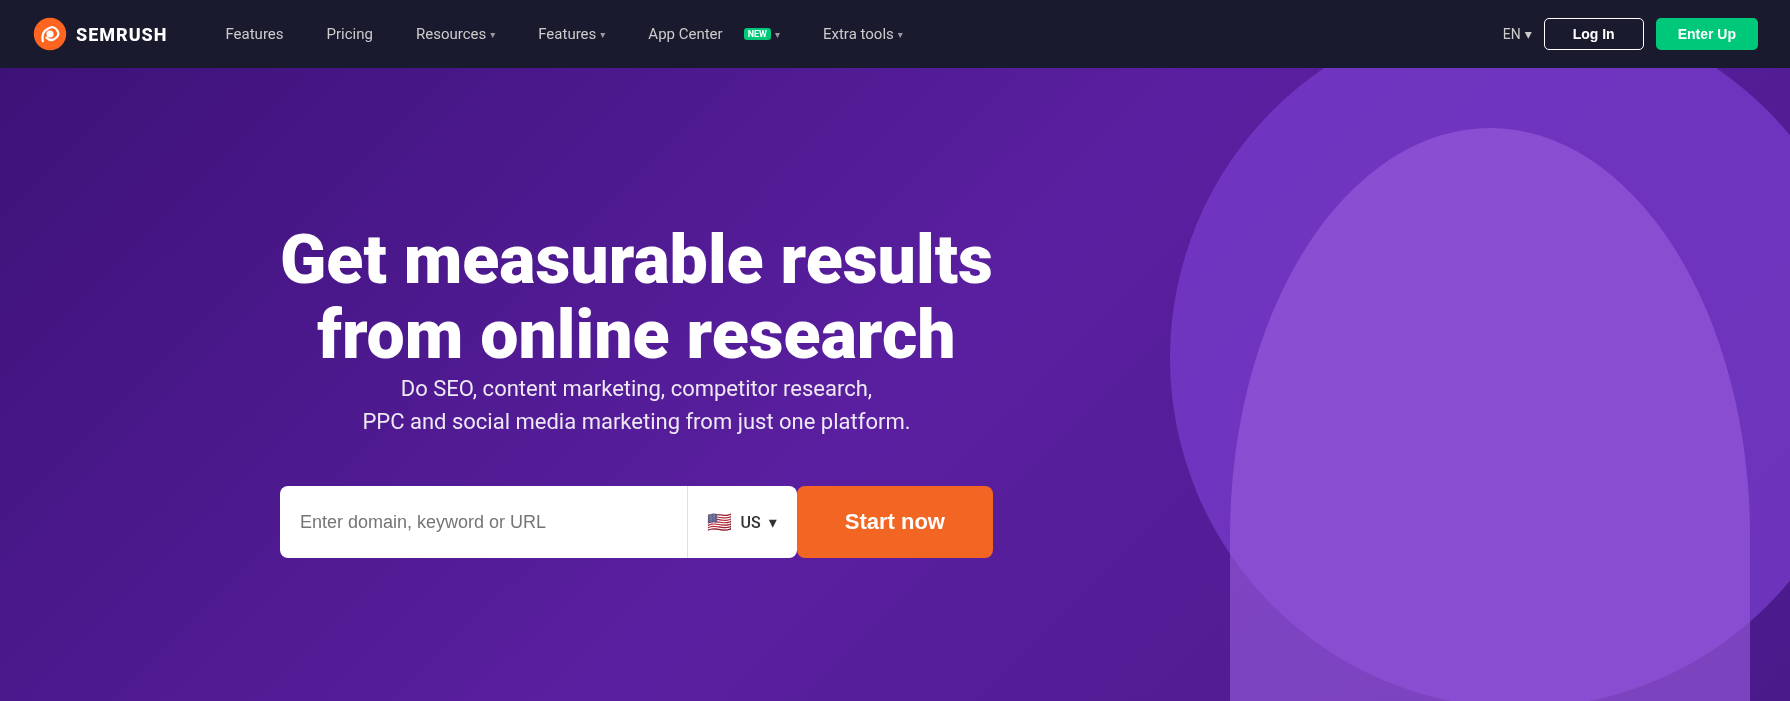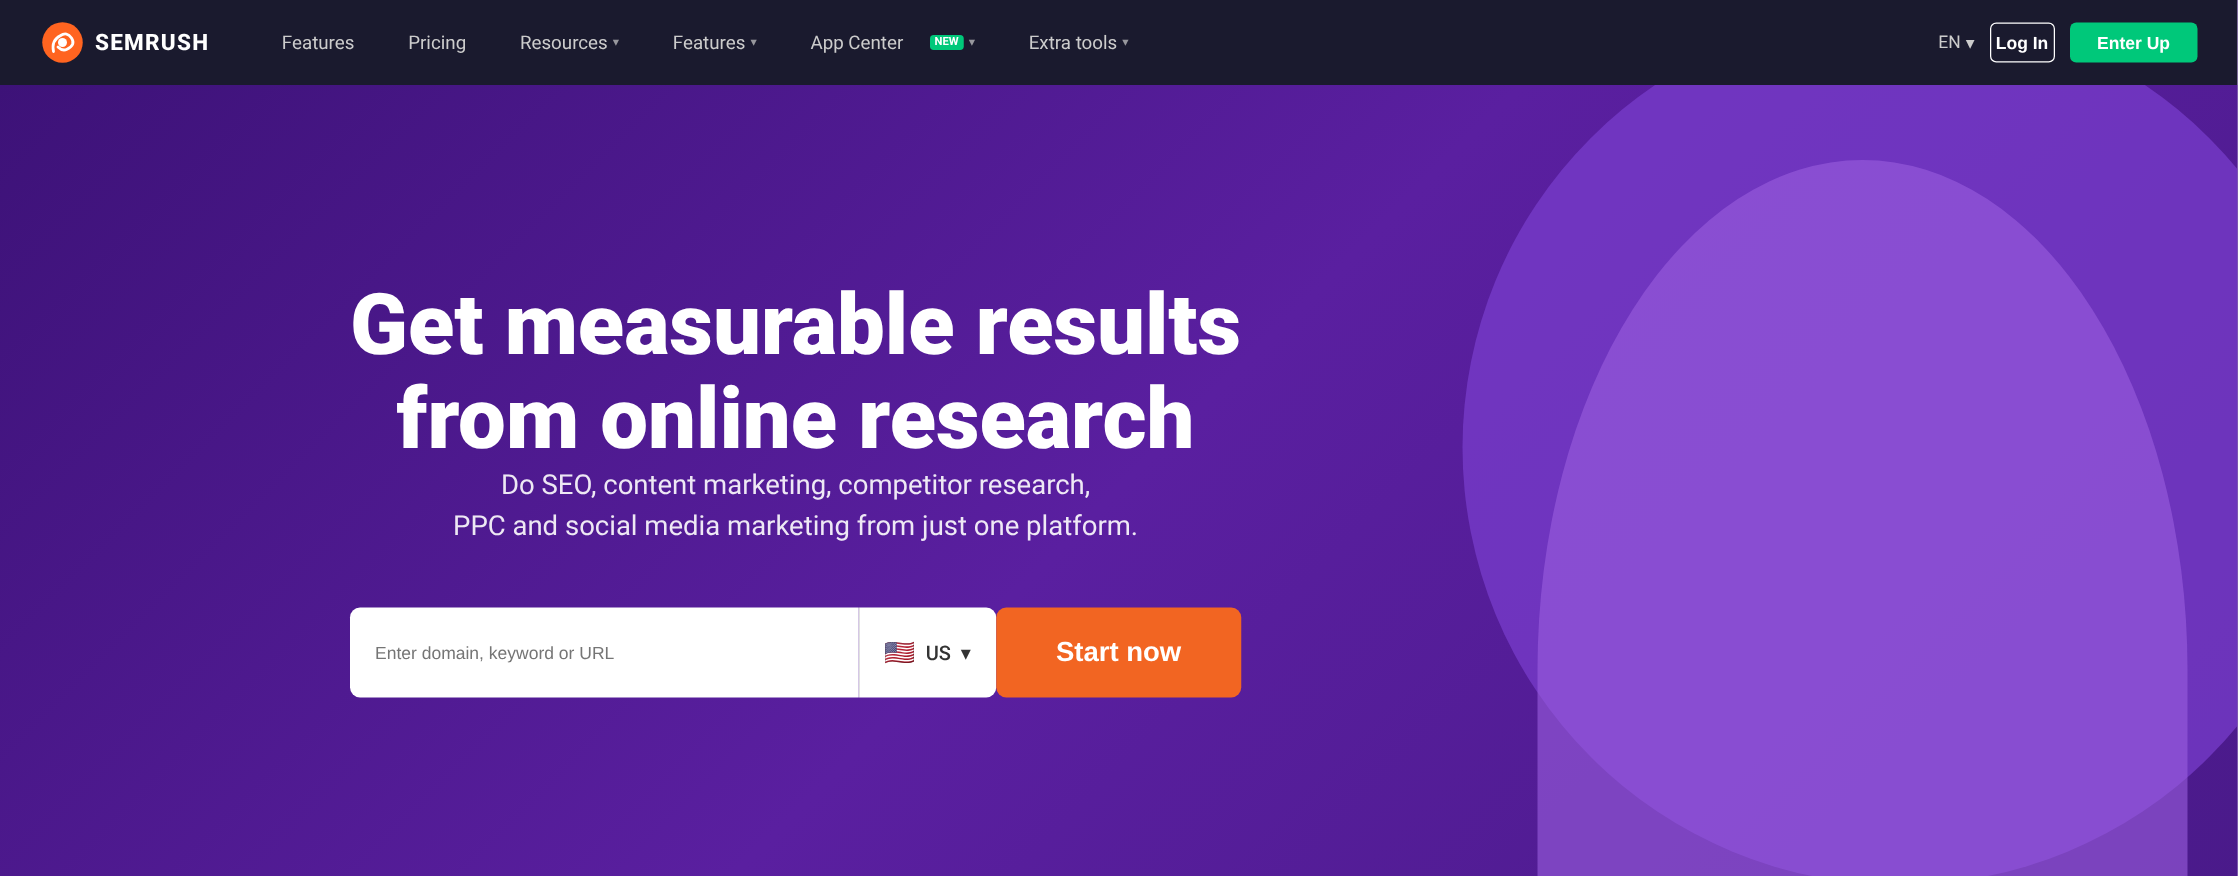--- a/index.html
+++ b/index.html
@@ -95,21 +95,21 @@
       cursor: pointer;
       display: flex;
       align-items: center;
       gap: 4px;
     }
 
     .btn-login {
       background: transparent;
       border: 1px solid #fff;
       color: #fff;
-      padding: 7px 4px;
+      padding: 7px 28px;
       font-size: 14px;
       font-weight: 600;
       border-radius: 5px;
       cursor: pointer;
     }
 
     .btn-signup {
       background-color: #00c87a;
       border: none;
       color: #fff;
@@ -194,21 +194,21 @@
       display: flex;
       align-items: center;
       padding: 0 20px;
       border: none;
     }
 
     .search-input {
       width: 100%;
       border: none;
       outline: none;
-      font-size: 14px;
+      font-size: 18px;
       color: #999;
       background: transparent;
     }
 
     .country-selector {
       background: #fff;
       border-left: 1px solid #e0e0e0;
       display: flex;
       align-items: center;
       padding: 0 20px;

